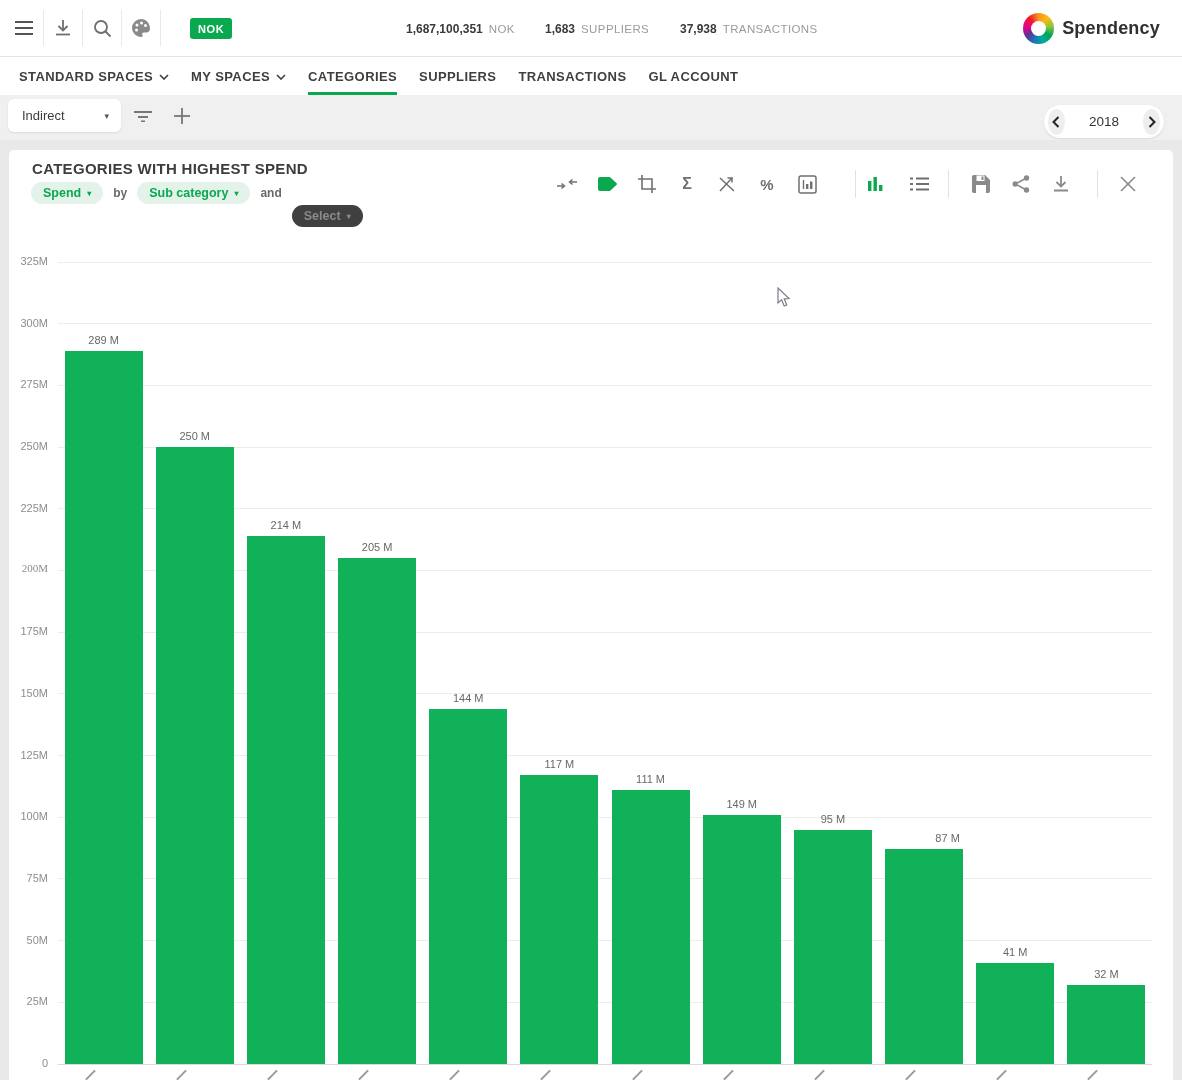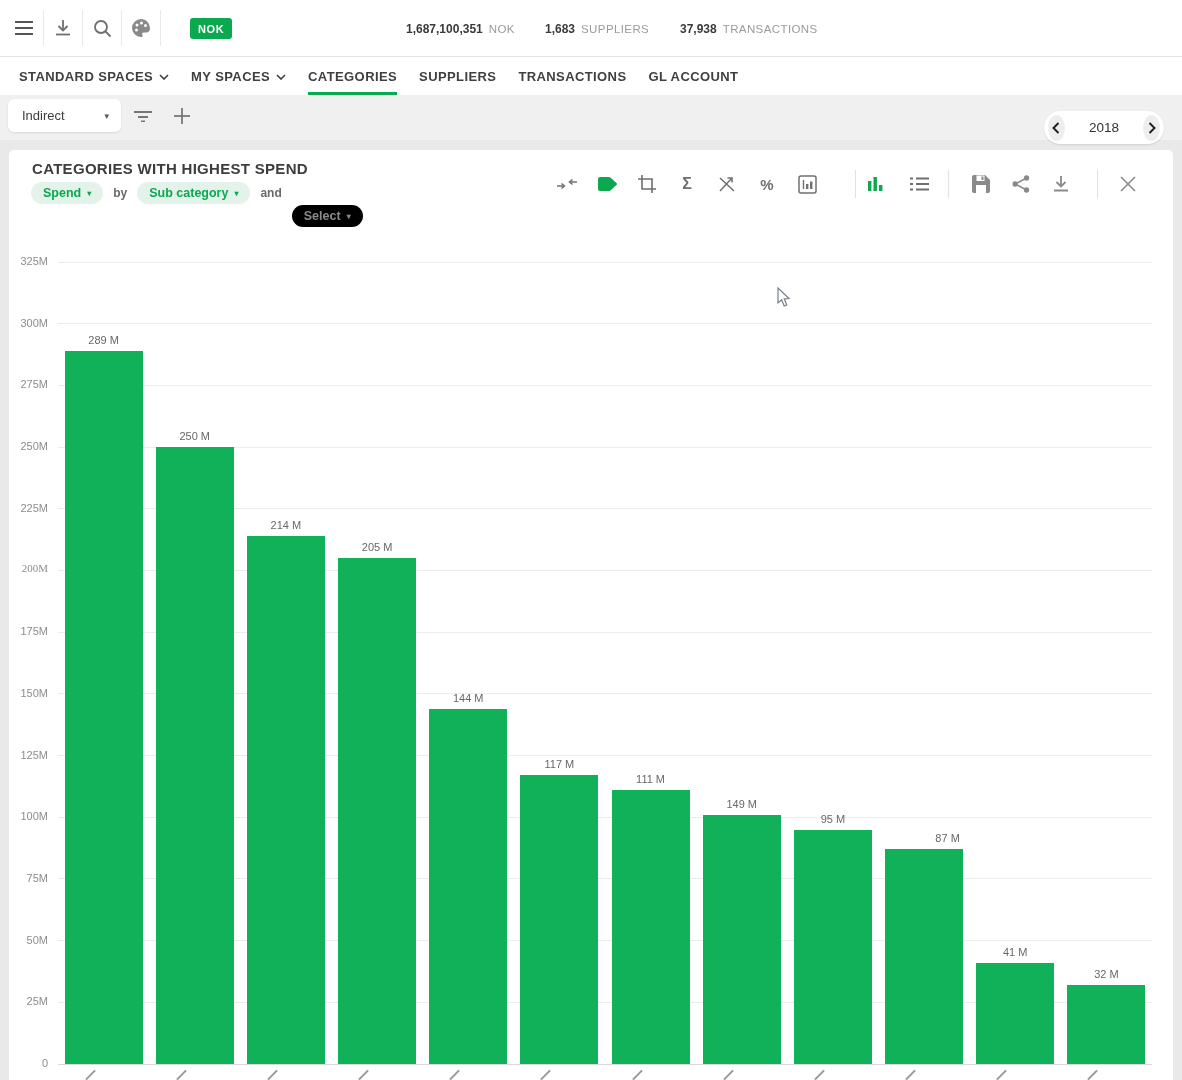--- a/index.html
+++ b/index.html
@@ -29,32 +29,32 @@
   .tab .chev { display:flex; margin-top:2px; }
   .tab.active::after { content:""; position:absolute; left:11px; right:11px; bottom:0; height:3px; background:var(--green); }
 
   
   .filterbar { position:absolute; left:0; top:95px; width:1182px; height:45px; background:#f0f0f0; }
   .scope-select { position:absolute; left:8px; top:4px; width:113px; height:33px; background:#fff; border:none; border-radius:6px;
       box-shadow:0 1px 2px rgba(0,0,0,.10); display:flex; align-items:center; justify-content:space-between;
       padding:0 12px 0 14px; font-size:13px; color:#3c3c3c; cursor:pointer; }
   .scope-caret { font-size:9px; color:#555; }
   .fb-icon { position:absolute; top:4px; width:32px; height:33px; display:flex; align-items:center; justify-content:center; background:none; border:none; cursor:pointer; }
-  .year-pager { position:absolute; left:1044px; top:16px; width:120px; height:33px; background:#fff; border-radius:17px;
+  .year-pager { position:absolute; left:1044px; top:10px; width:120px; height:33px; background:#fff; border-radius:17px;
       box-shadow:0 1px 2px rgba(0,0,0,.10); display:flex; align-items:center; justify-content:space-between; padding:0 4px;gap:24px; }
   .pager-btn { width:26px; height:26px; border-radius:50%; border:none; background:#eeeeee; display:flex; align-items:center; justify-content:center; cursor:pointer; }
   .year-label { font-size:13.5px; color:#333; }
 
   
   .card { position:absolute; left:9px; top:150px; width:1164px; height:930px; background:#fff; border-radius:5px 5px 0 0; overflow:hidden; }
   .card-title { position:absolute; left:23px; top:10px; font-size:15px; font-weight:bold; color:#3d3d3d; letter-spacing:.3px; }
   .chips-row { position:absolute; left:22px; top:32px; height:22px; display:flex; align-items:center; gap:10px; }
   .chip { display:flex; align-items:center; gap:6px; height:22px; padding:0 12px; border-radius:12px; font-size:12.5px; font-weight:bold; cursor:pointer; border:none; }
   .chip.green { background:#e3f3ea; color:var(--green); }
-  .chip.gray  { background:#000000; color:#8a8a8a;margin-top:46px; }
+  .chip.gray  { background:#404040; color:#8a8a8a;margin-top:46px; }
   .chip .caret { font-size:8px; margin-top:1px; }
   .conj { font-size:12px; font-weight:bold; color:#6a6a6a; }
 
   .ct-group { position:absolute; top:23px; display:flex; gap:18px; }
   .ct-icon { width:22px; height:22px; display:flex; align-items:center; justify-content:center; background:none; border:none; cursor:pointer;
              font-size:17px; color:#6f6f6f; }
   .ct-sep { position:absolute; top:20px; width:1px; height:28px; background:#e2e2e2; }
   .close-btn { position:absolute; left:1106px; top:21px; width:26px; height:26px; display:flex; align-items:center; justify-content:center; background:none; border:none; cursor:pointer; }
 
   
@@ -120,20 +120,24 @@
     </div>
     <div class="stat" style="left:545px">
       <span class="val">1,683</span>
       <span class="unit">SUPPLIERS</span>
     </div>
     <div class="stat" style="left:680px">
       <span class="val">37,938</span>
       <span class="unit">TRANSACTIONS</span>
     </div>
 
+    <div class="brand">
+      <div class="brand-donut"></div>
+      <span class="brand-name">Spendency</span>
+    </div>
   </header>
 
   <nav class="nav">
     <div class="tab">
       <span>STANDARD SPACES</span>
       <span class="chev">
           <svg width="10" height="6" viewBox="0 0 10 6" fill="none" stroke="#3f3f3f" stroke-width="1.6">
             <polyline points="1,1 5,5 9,1"></polyline>
           </svg>
         </span>

